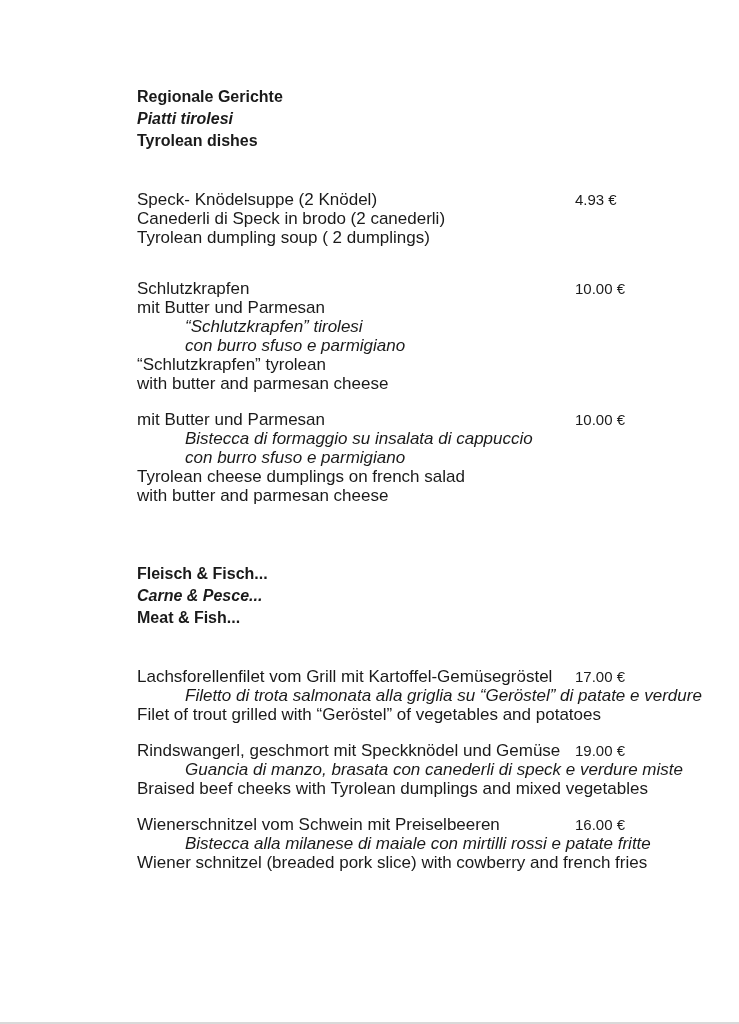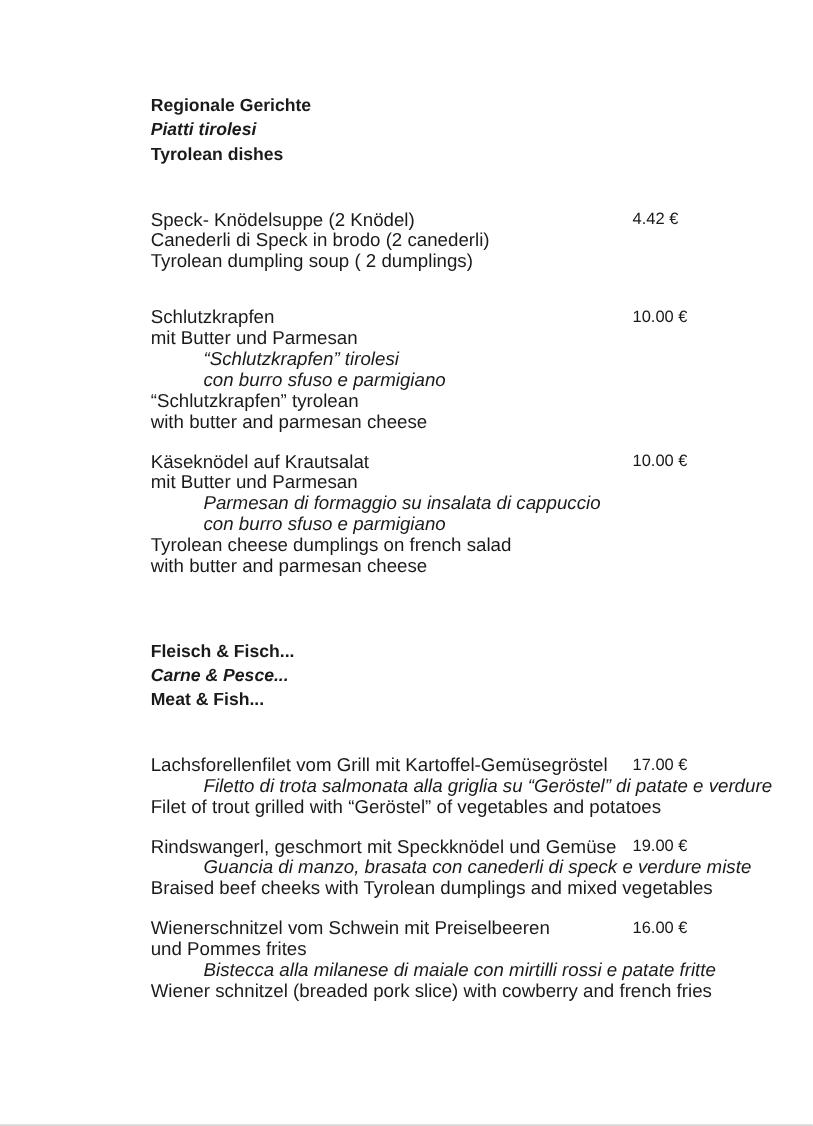--- a/index.html
+++ b/index.html
@@ -62,40 +62,39 @@
       <div class="h bi">Piatti tirolesi</div>
       <div class="h b">Tyrolean dishes</div>
     </div>
 
     <div class="item mb-lg">
       <div class="lines">
         <div class="line">Speck- Knödelsuppe (2 Knödel)</div>
         <div class="line">Canederli di Speck in brodo (2 canederli)</div>
         <div class="line">Tyrolean dumpling soup ( 2 dumplings)</div>
       </div>
-      <div class="price">4.42 €</div>
+      <div class="price">4.93 €</div>
     </div>
 
     <div class="item mb-sm">
       <div class="lines">
         <div class="line">Schlutzkrapfen</div>
         <div class="line">mit Butter und Parmesan</div>
         <div class="line it">“Schlutzkrapfen” tirolesi</div>
         <div class="line it">con burro sfuso e parmigiano</div>
         <div class="line">“Schlutzkrapfen”  tyrolean</div>
         <div class="line">with butter and parmesan cheese</div>
       </div>
       <div class="price">10.00 €</div>
     </div>
 
     <div class="item mb-xl">
       <div class="lines">
-        <div class="line">Käseknödel auf Krautsalat</div>
         <div class="line">mit Butter und Parmesan</div>
-        <div class="line it">Parmesan di formaggio su insalata di cappuccio</div>
+        <div class="line it">Bistecca di formaggio su insalata di cappuccio</div>
         <div class="line it">con burro sfuso e parmigiano</div>
         <div class="line">Tyrolean cheese dumplings on french salad</div>
         <div class="line">with butter and parmesan cheese</div>
       </div>
       <div class="price">10.00 €</div>
     </div>
   </section>
 
   <section class="menu-section">
     <div class="section-heading">
@@ -118,21 +117,20 @@
         <div class="line">Rindswangerl, geschmort mit Speckknödel und Gemüse</div>
         <div class="line it">Guancia di manzo, brasata con canederli di speck e verdure miste</div>
         <div class="line">Braised beef cheeks with Tyrolean dumplings and mixed vegetables</div>
       </div>
       <div class="price">19.00 €</div>
     </div>
 
     <div class="item">
       <div class="lines">
         <div class="line">Wienerschnitzel vom Schwein mit Preiselbeeren</div>
-        <div class="line">und Pommes frites</div>
         <div class="line it">Bistecca alla milanese di maiale con mirtilli rossi e patate fritte</div>
         <div class="line">Wiener schnitzel (breaded pork slice) with cowberry and french fries</div>
       </div>
       <div class="price">16.00 €</div>
     </div>
   </section>
 
 </div>
 
 </body></html>

